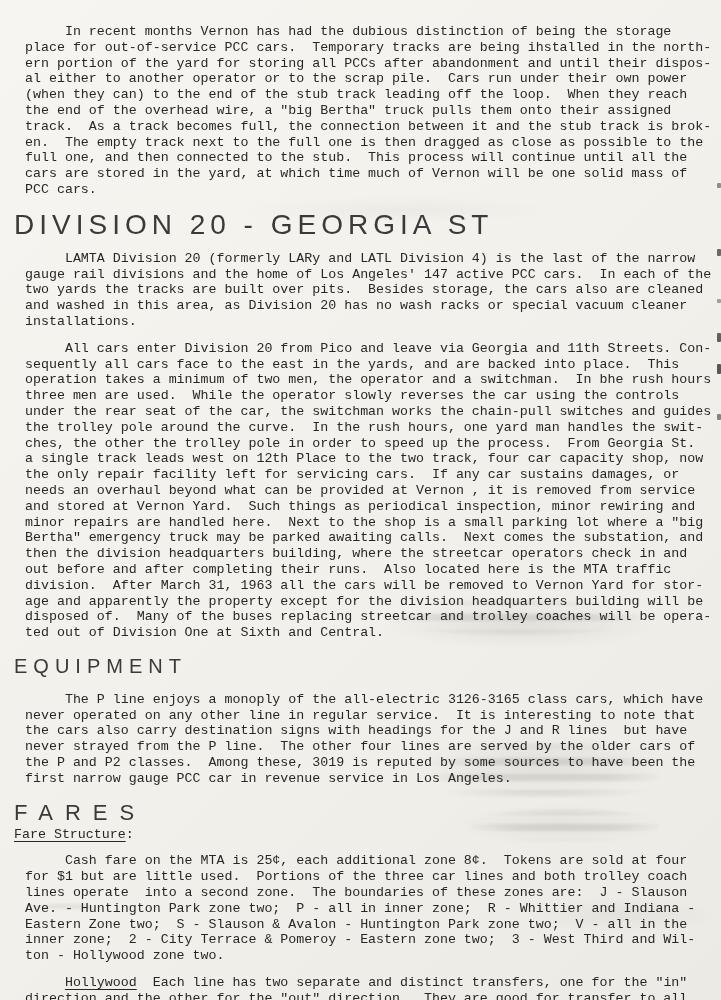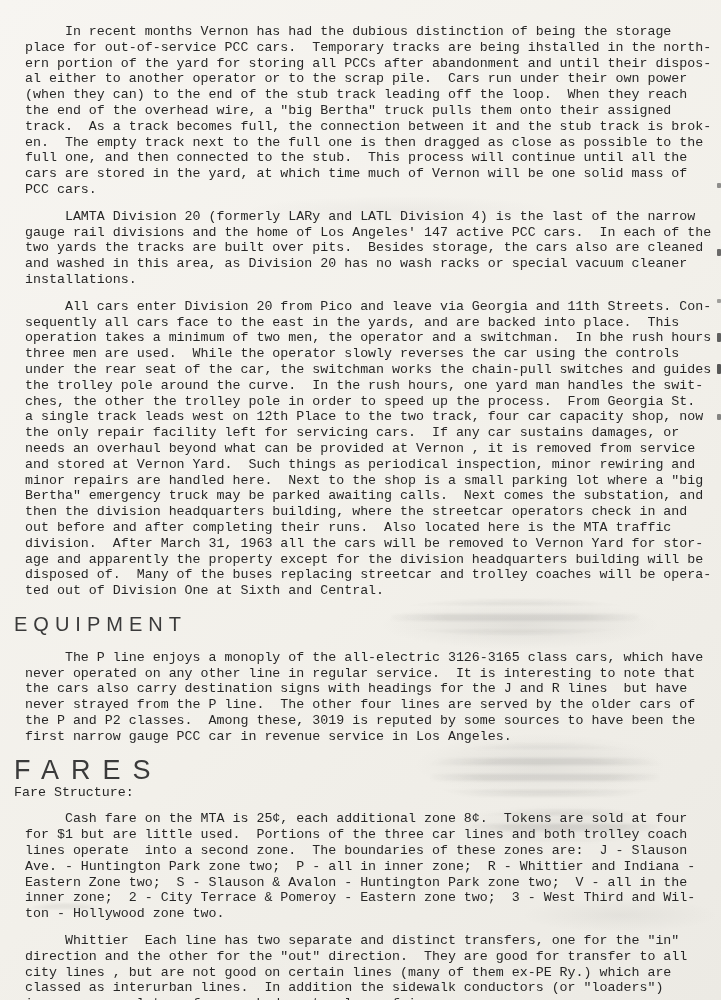--- a/index.html
+++ b/index.html
@@ -39,31 +39,32 @@
     font-size: 28px; line-height: 31px;
     letter-spacing: 5px;
     margin: 2px 0 6px 26px;
   }
   .h-equipment {
     font-size: 20px; line-height: 29px;
     letter-spacing: 6px;
     margin: 8px 0 5px 30px;
   }
   .h-fares {
-    font-size: 27px; line-height: 29px;
+    font-size: 22px; line-height: 29px;
     letter-spacing: 12px;
     margin: 5px 0 4px 62px;
   }
   .subhead {
     font: 13.3px/15.8px "Liberation Mono", "DejaVu Sans Mono", monospace;
     color: #272727;
     white-space: pre;
     margin: 0;
   }
   .u {
+    text-decoration: underline;
     text-decoration-thickness: 1px;
     text-underline-offset: 3px;
   }
   
   .bleed {
     position: absolute;
     pointer-events: none;
     filter: blur(1.2px);
     background: repeating-linear-gradient(
       to bottom,
@@ -95,20 +96,21 @@
 ern portion of the yard for storing all PCCs after abandonment and until their dispos-
 al either to another operator or to the scrap pile.  Cars run under their own power
 (when they can) to the end of the stub track leading off the loop.  When they reach
 the end of the overhead wire, a "big Bertha" truck pulls them onto their assigned
 track.  As a track becomes full, the connection between it and the stub track is brok-
 en.  The empty track next to the full one is then dragged as close as possible to the
 full one, and then connected to the stub.  This process will continue until all the
 cars are stored in the yard, at which time much of Vernon will be one solid mass of
 PCC cars.</p>
 
+  <h1 class="hand h-division">DIVISION 20 - GEORGIA ST</h1>
 
   <p class="body">     LAMTA Division 20 (formerly LARy and LATL Division 4) is the last of the narrow
 gauge rail divisions and the home of Los Angeles' 147 active PCC cars.  In each of the
 two yards the tracks are built over pits.  Besides storage, the cars also are cleaned
 and washed in this area, as Division 20 has no wash racks or special vacuum cleaner
 installations.</p>
 
   <p class="body">     All cars enter Division 20 from Pico and leave via Georgia and 11th Streets. Con-
 sequently all cars face to the east in the yards, and are backed into place.  This
 operation takes a minimum of two men, the operator and a switchman.  In bhe rush hours
@@ -143,21 +145,21 @@
   <div class="subhead"><span class="u">Fare Structure</span><span>:</span></div>
 
   <p class="body">     Cash fare on the MTA is 25¢, each additional zone 8¢.  Tokens are sold at four
 for $1 but are little used.  Portions of the three car lines and both trolley coach
 lines operate  into a second zone.  The boundaries of these zones are:  J - Slauson
 Ave. - Huntington Park zone two;  P - all in inner zone;  R - Whittier and Indiana -
 Eastern Zone two;  S - Slauson &amp; Avalon - Huntington Park zone two;  V - all in the
 inner zone;  2 - City Terrace &amp; Pomeroy - Eastern zone two;  3 - West Third and Wil-
 ton - Hollywood zone two.</p>
 
-  <p class="body"><span>     </span><span class="u">Whittier</span><span>  Each line has two separate and distinct transfers, one for the "in"
+  <p class="body"><span>     </span><span class="u">Hollywood</span><span>  Each line has two separate and distinct transfers, one for the "in"
 direction and the other for the "out" direction.  They are good for transfer to all
 city lines , but are not good on certain lines (many of them ex-PE Ry.) which are
 classed as interurban lines.  In addition the sidewalk conductors (or "loaders")
 issue a general transfer punched as to place of issue.</span></p>
 
 </div>
 
 <div class="bleed bleed-1"></div>
 <div class="bleed bleed-2"></div>
 <div class="bleed bleed-3"></div>

